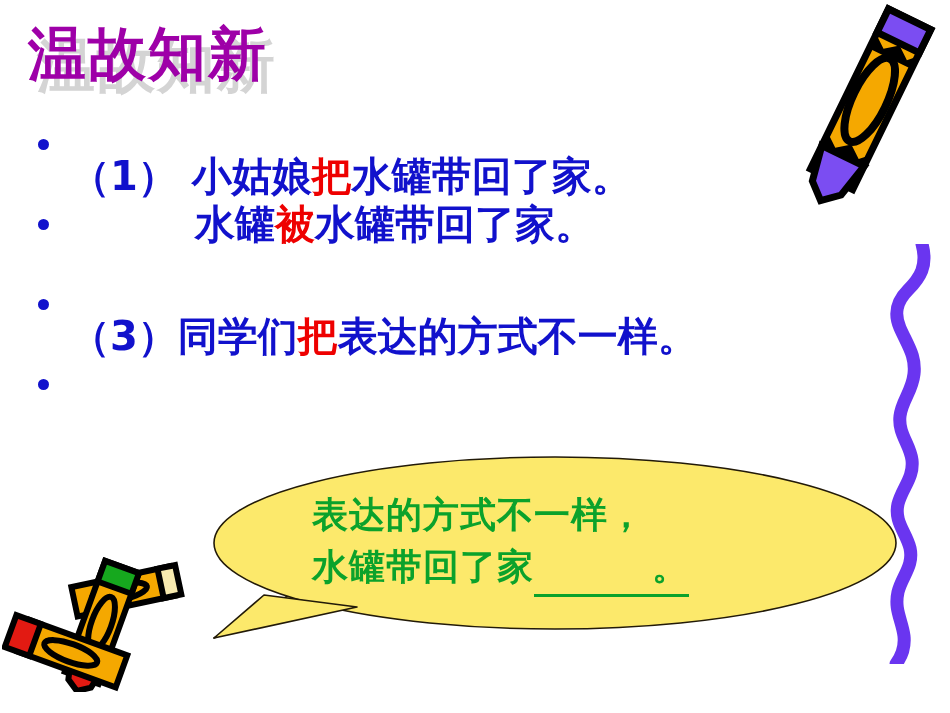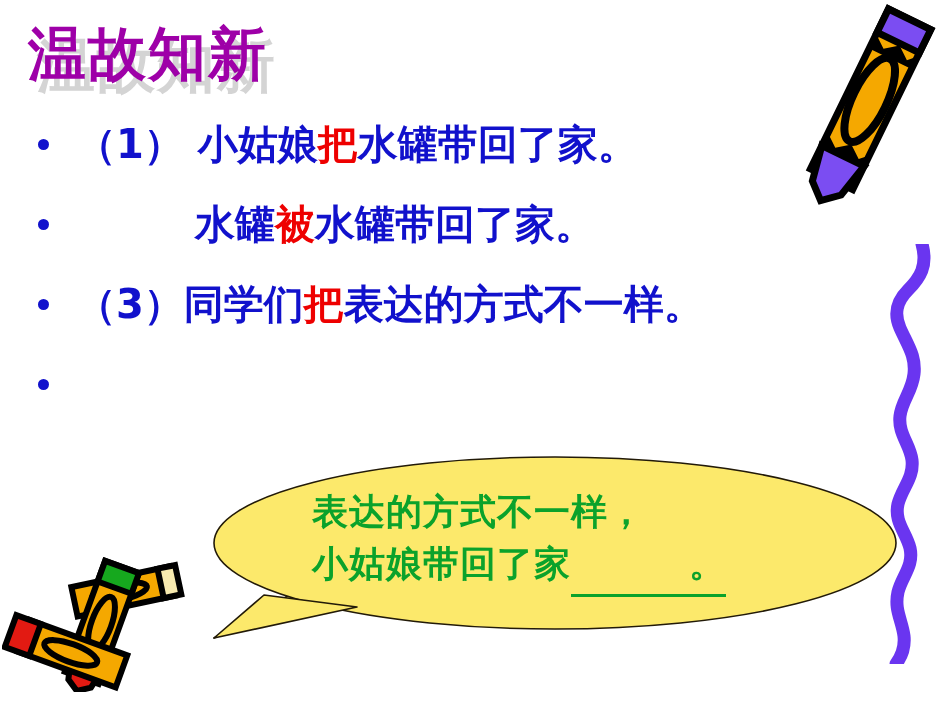--- a/index.html
+++ b/index.html
@@ -69,32 +69,31 @@
     position: absolute;
     top: 50%;
     transform: translateY(-50%);
     font-size: 40px;
     font-weight: bold;
     color: #1111CC;
     white-space: nowrap;
     letter-spacing: 0px;
     line-height: 46px;
   }
-  .ind-0 { left: 76px; }
+  .ind-0 { left: 70px; margin-top: 32px; }
   .ind-1 { left: 195px; }
   .hl-red { color: #EE0000; }
 
   
   #speech-bubble {
     position: absolute;
     left: 212px;
     top: 455px;
     width: 686px;
     height: 185px;
-    font-family: Liberation Mono, monospace;
   }
   #bubble-svg {
     position: absolute;
     left: 0;
     top: 0;
   }
   #bubble-text {
     position: absolute;
     left: 100px;
     top: 34px;
@@ -174,21 +173,21 @@
   </div>
 
   <div id="speech-bubble">
     <svg id="bubble-svg" width="686" height="185" viewBox="0 0 686 185">
       <path d="M 60 158 L 2 183 L 95 130 Z" fill="#FCE96B" stroke="#221a08" stroke-width="1.6" stroke-linejoin="round"></path>
       <ellipse cx="343" cy="88" rx="341" ry="86" fill="#FCE96B" stroke="#221a08" stroke-width="1.6"></ellipse>
       <path d="M 52 140 L 2 183 L 145 152 Z" fill="#FCE96B" stroke="#221a08" stroke-width="1.6" stroke-linejoin="round"></path>
     </svg>
     <div id="bubble-text">
       <div id="bubble-line1">表达的方式不一样，</div>
-      <div id="bubble-line2"><span>小姑娘带回了家</span><span class="blank-underline"><span class="blank-gap"></span><span>。</span></span></div>
+      <div id="bubble-line2"><span>水罐带回了家</span><span class="blank-underline"><span class="blank-gap"></span><span>。</span></span></div>
     </div>
   </div>
 
   <div id="crayon-top-right">
     <svg width="164" height="212" viewBox="0 0 164 212">
       <g transform="rotate(26 82 106)">
 
         <path d="M 57 8 L 104 8 L 104 186 L 57 186 Z" fill="#F5A800" stroke="#000000" stroke-width="7"></path>
 
         <path d="M 57 8 L 104 8 L 104 34 L 57 34 Z" fill="#7B4DF2" stroke="#000000" stroke-width="7"></path>

